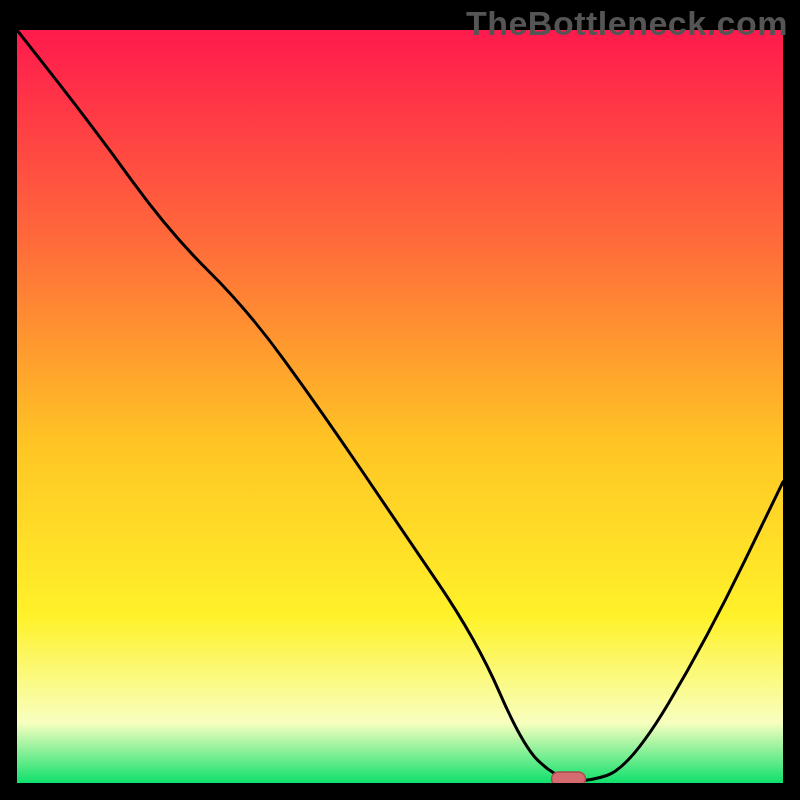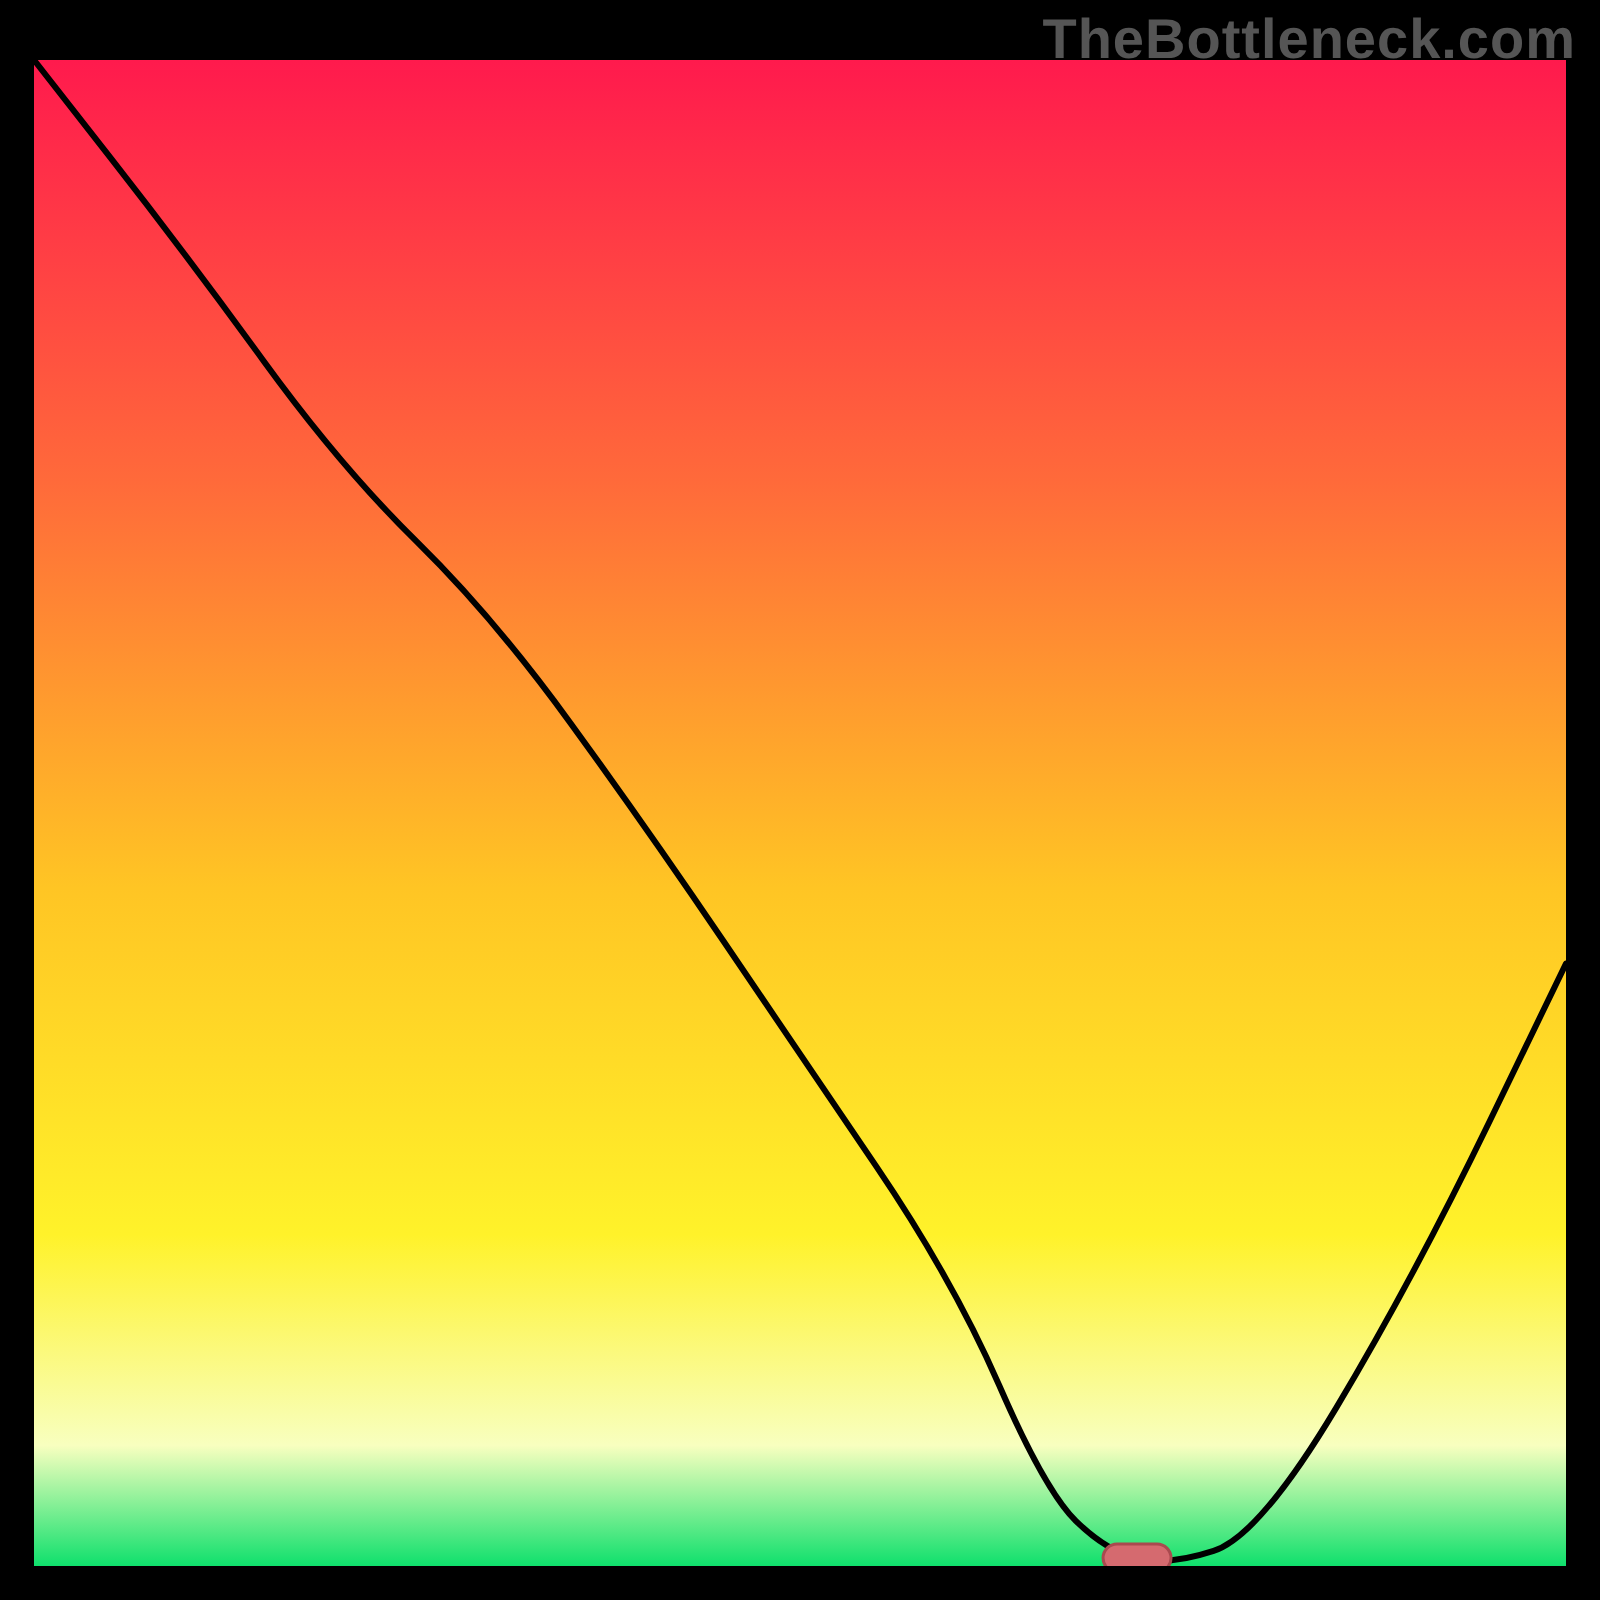--- a/index.html
+++ b/index.html
@@ -17,21 +17,21 @@
     left: 0;
     width: 800px;
     height: 800px;
     background: #000;
   }
   .watermark {
     position: absolute;
     top: 4px;
     right: 12px;
     color: #555;
-    font-size: 28px;
+    font-size: 34px;
     font-weight: bold;
     letter-spacing: 0.5px;
     z-index: 10;
   }
   .plot-area {
     position: absolute;
     top: 30px;
     left: 17px;
     width: 766px;
     height: 753px;

